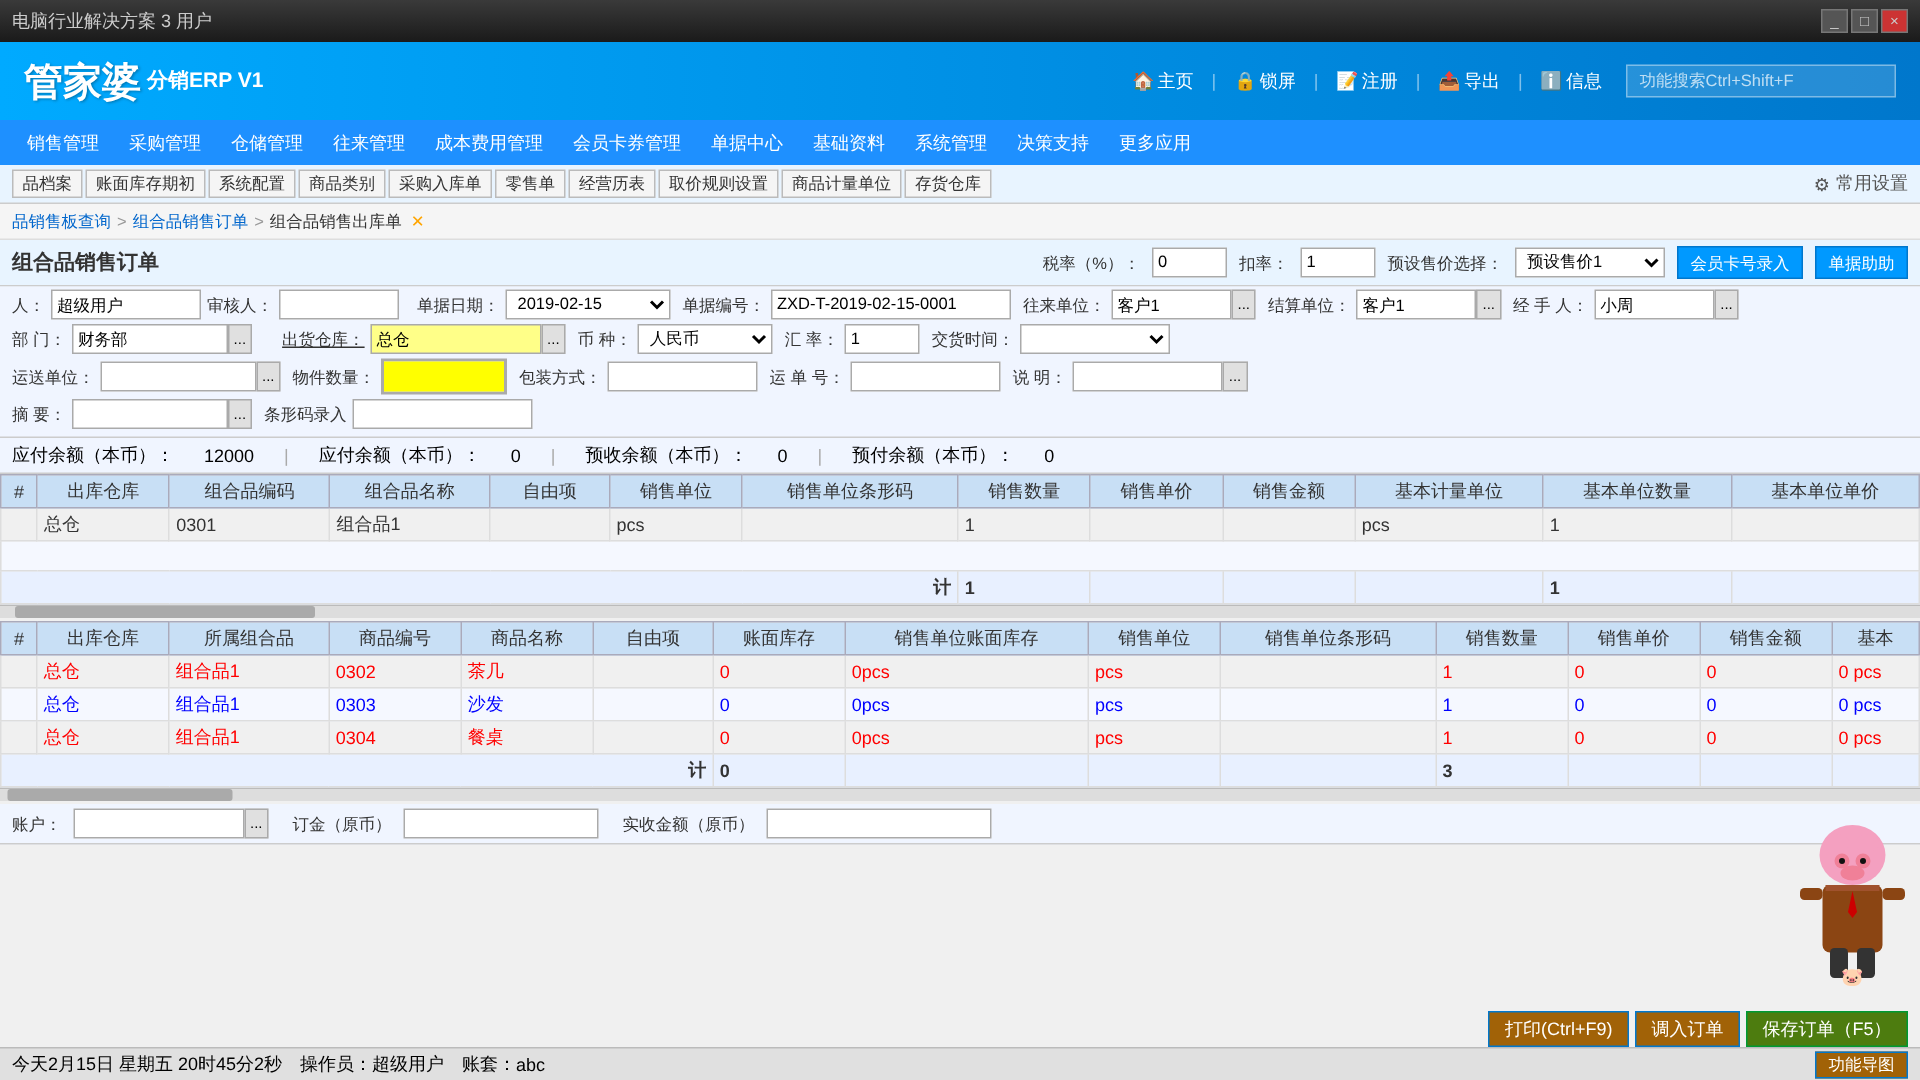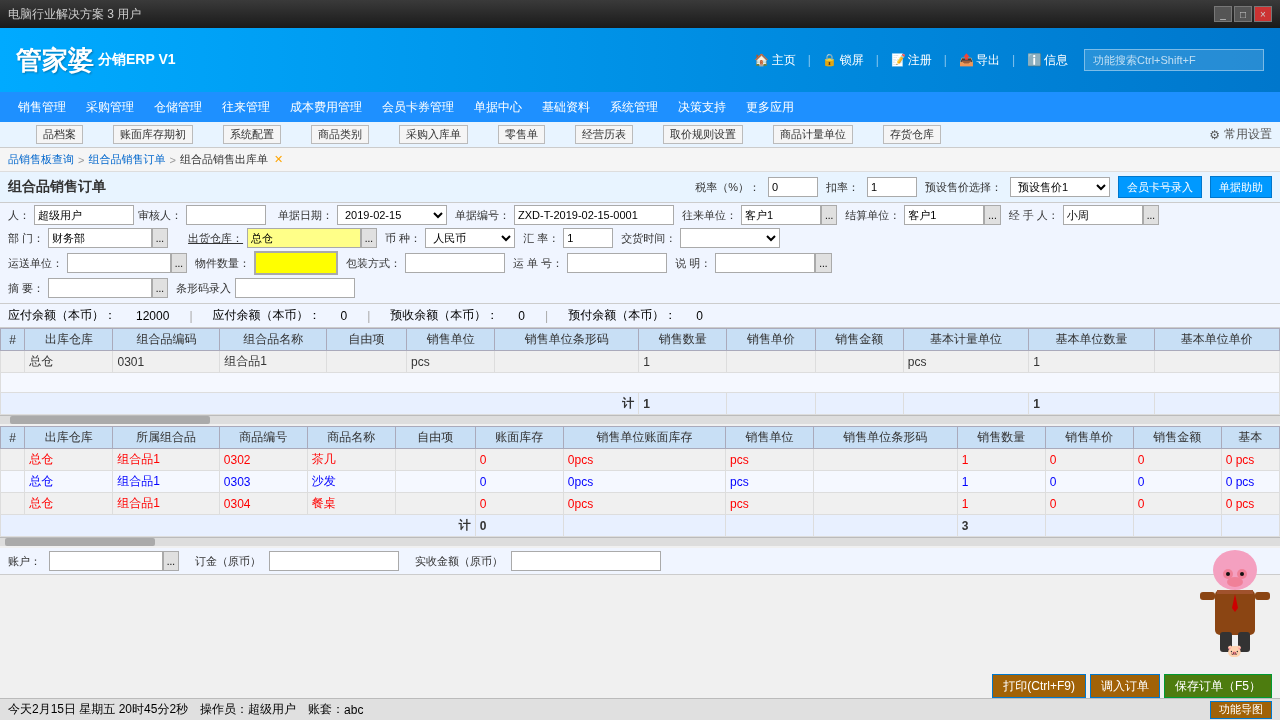--- a/index.html
+++ b/index.html
@@ -26,21 +26,21 @@
       border: 1px solid #777;
       color: #ccc;
       font-size: 10px;
       display: flex; align-items: center; justify-content: center;
       cursor: pointer;
     }
 
     
     #header {
       background: linear-gradient(to right, #00aaff, #0077cc);
-      height: 64px;
+      height: 52px;
       display: flex;
       align-items: center;
       padding: 0 16px;
       position: relative;
     }
     #logo {
       color: white;
       font-size: 22px;
       font-weight: bold;
       display: flex;
@@ -92,21 +92,20 @@
       border-bottom: 1px solid #ccc;
       gap: 2px;
     }
     .toolbar-btn {
       background: #f5f5f5;
       border: 1px solid #bbb;
       padding: 1px 6px;
       cursor: pointer;
       font-size: 11px;
       color: #333;
-      margin-left: 28px;
     }
     .toolbar-settings {
       margin-left: auto;
       color: #555;
       cursor: pointer;
       font-size: 11px;
       display: flex; align-items: center; gap: 4px;
     }
 
     

